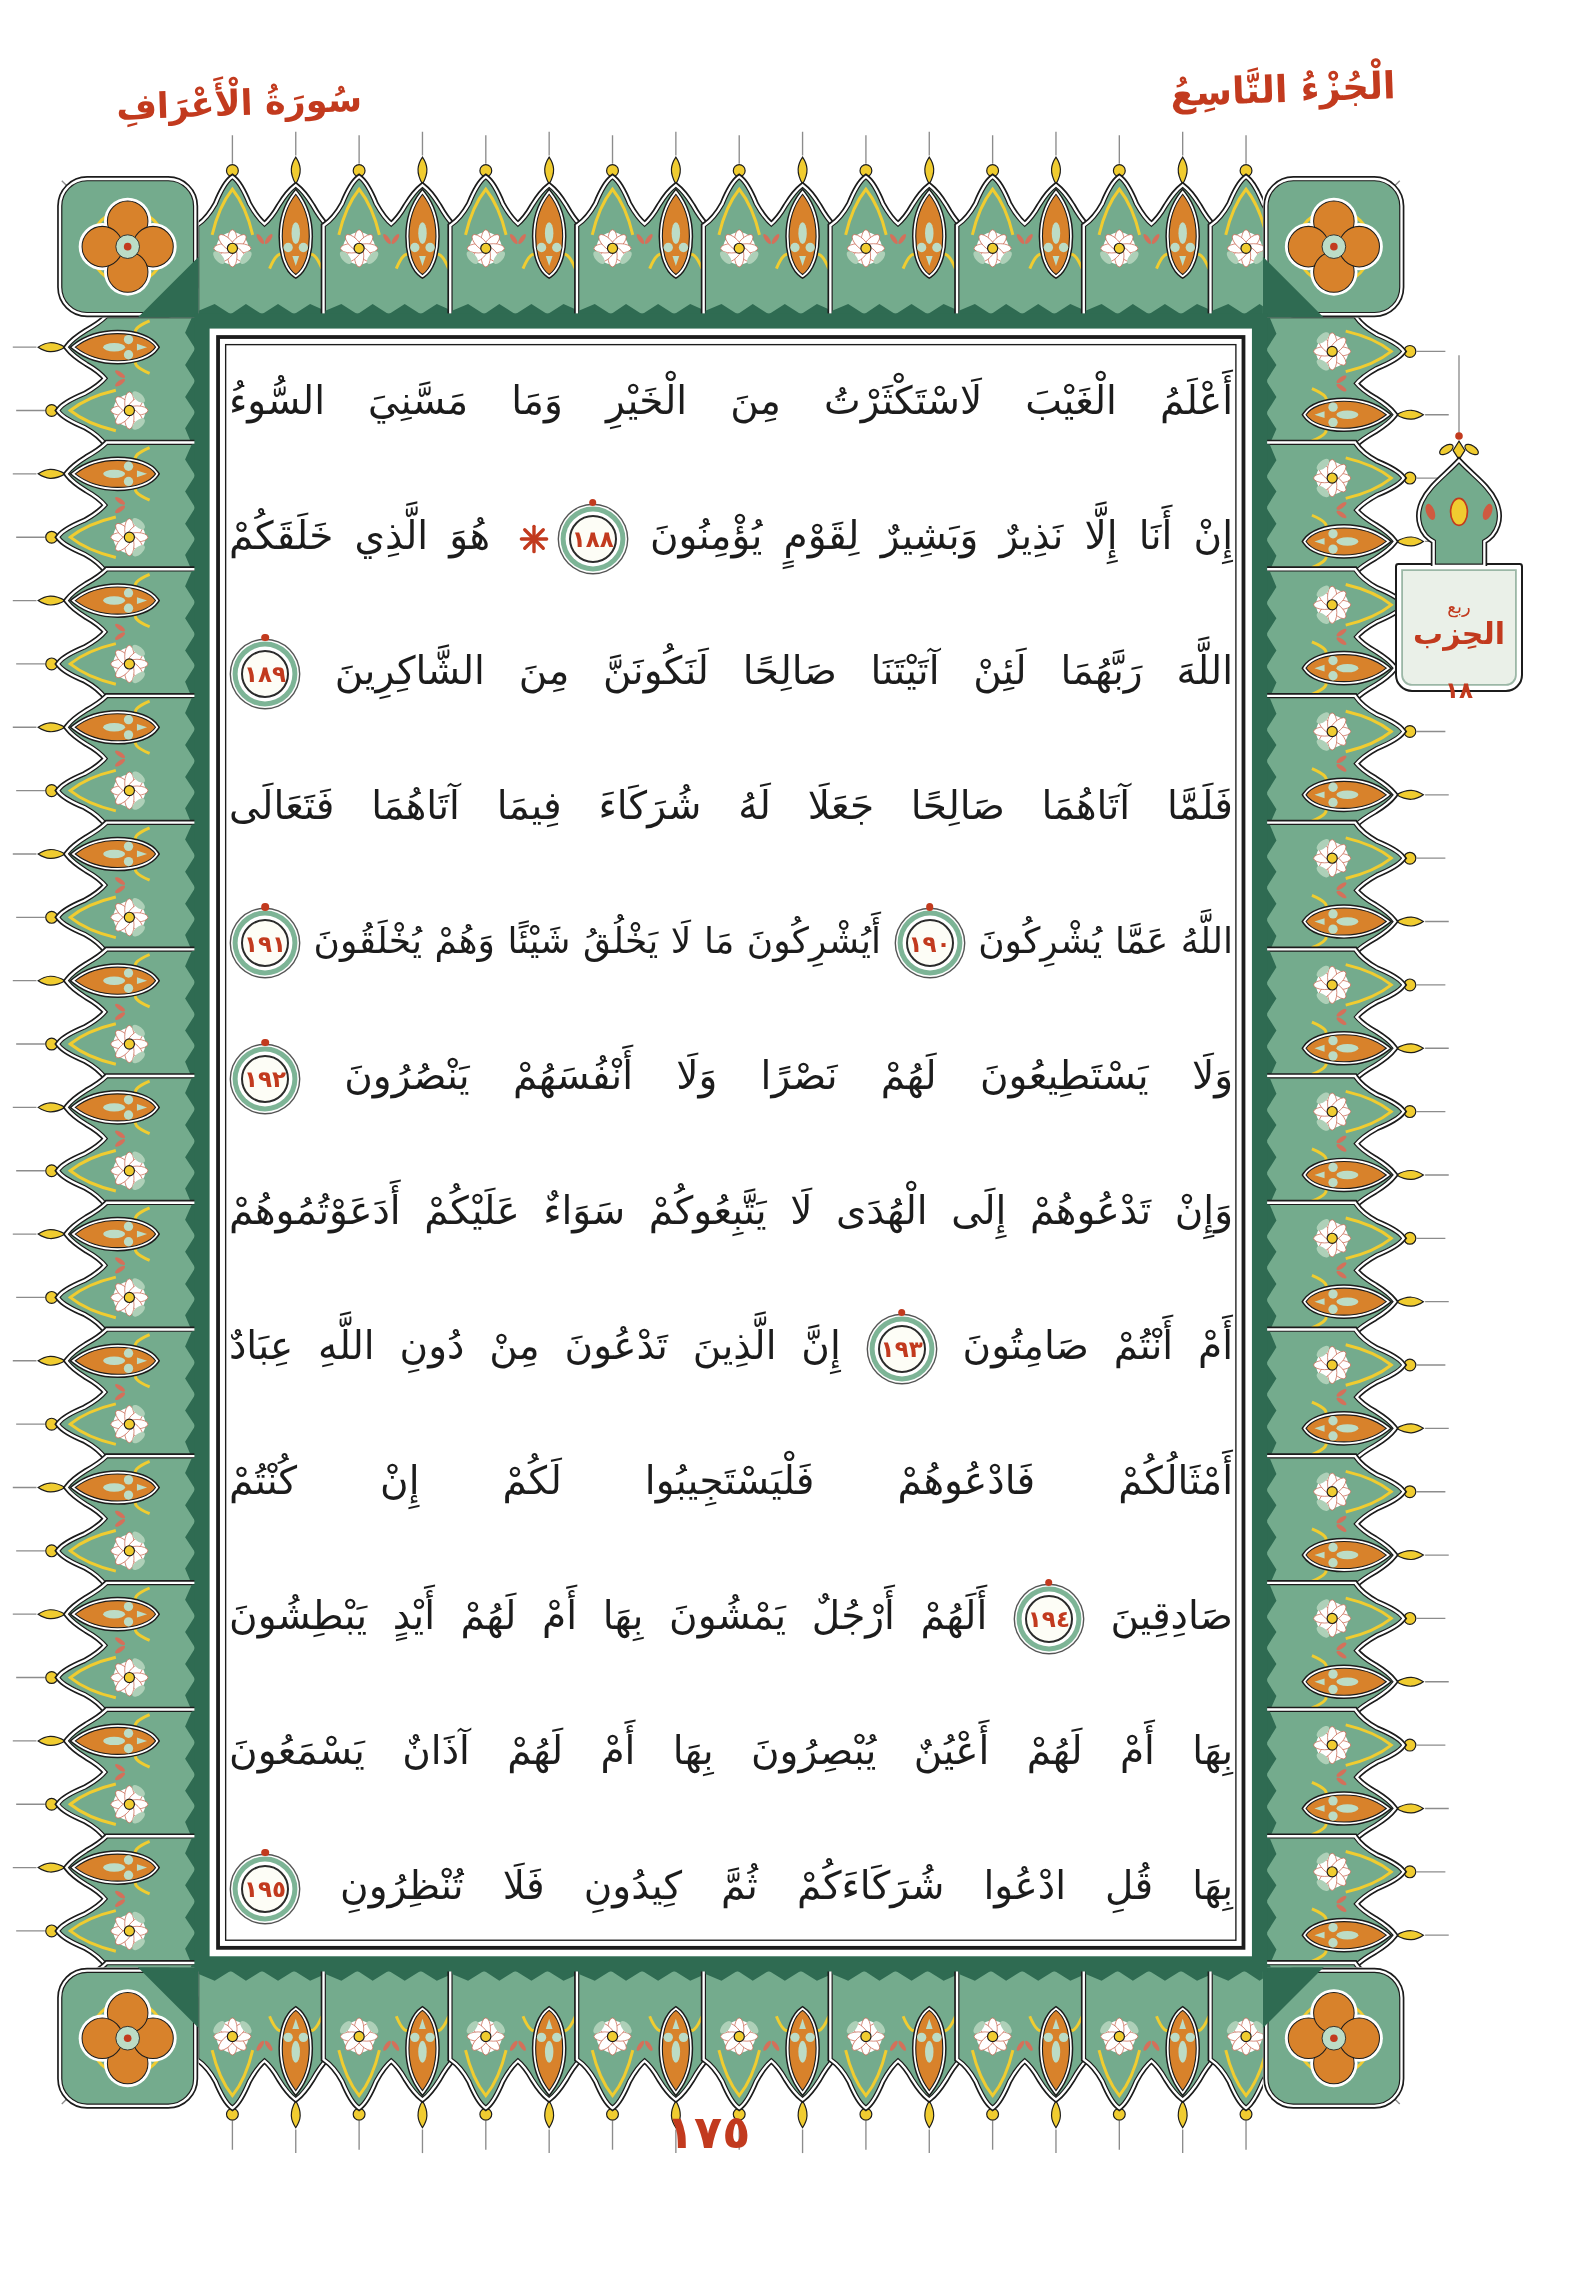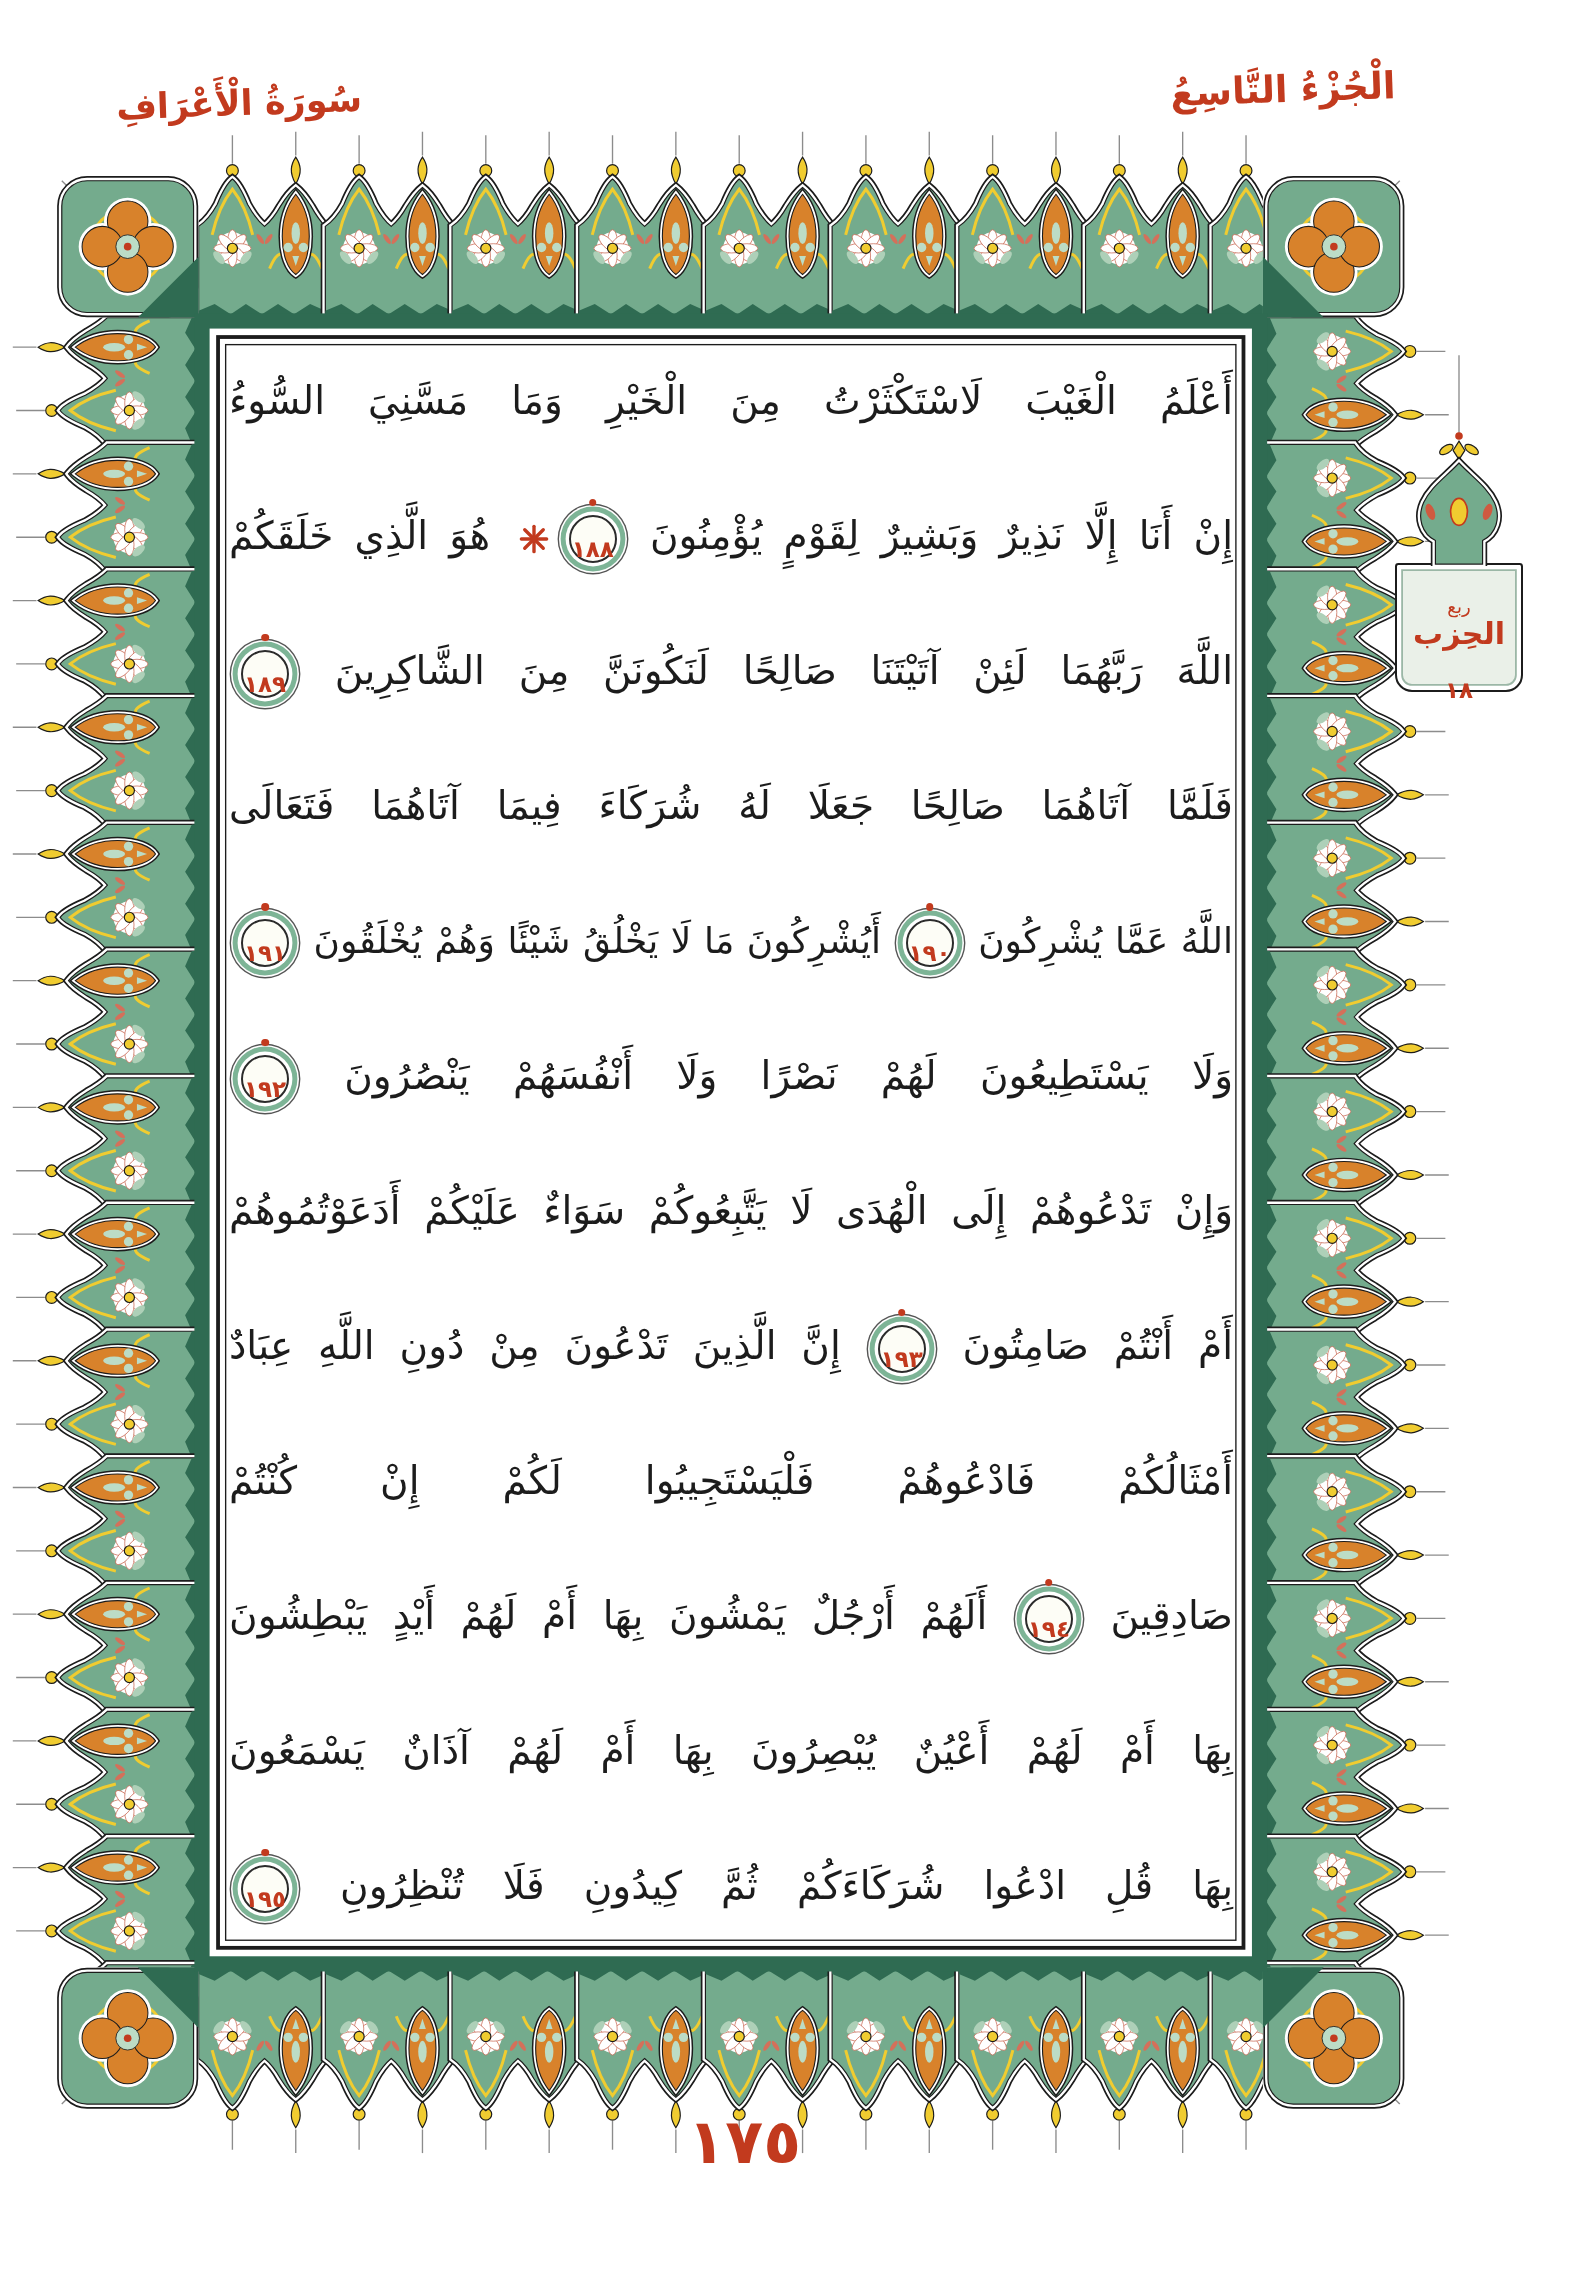--- a/index.html
+++ b/index.html
@@ -8,40 +8,40 @@
   svg{display:block;}
   
   .hdr{position:absolute;color:#c23a1e;font-weight:bold;white-space:nowrap;}
   #surah-hdr{left:118px;top:83px;width:245px;font-size:35px;text-align:center;transform:rotate(-2deg);}
   #juz-hdr{left:1073px;top:68px;width:422px;font-size:37px;text-align:center;transform:rotate(-2deg);}
   
   #quran-lines{position:absolute;left:230px;top:349px;width:1004px;height:1588px;
                display:flex;flex-direction:column;justify-content:space-between;}
   .qline{direction:rtl;text-align:justify;text-align-last:justify;height:103px;line-height:103px;
          color:#1c1c1c;font-size:39px;white-space:nowrap;}
-  .vbadge{position:relative;display:inline-flex;align-items:flex-end;justify-content:center;
+  .vbadge{position:relative;display:inline-flex;align-items:center;justify-content:center;
           width:44px;height:44px;margin:0 12px;border-radius:50%;background:#fdfdf6;
           border:2.1px solid #2b2b2b;vertical-align:middle;
           box-shadow:0 0 0 3.4px #fff,0 0 0 8.4px #7db496,0 0 0 10px #fff,0 0 0 11.4px #555;}
   .vbadge::before{content:"";position:absolute;top:-18px;left:50%;transform:translateX(-50%);
           width:7.6px;height:7.6px;border-radius:50%;background:#c23a1e;}
   .vnum{color:#c23a1e;font-size:23px;font-weight:bold;line-height:1;padding-top:2.5px;}
   .rub-star{display:inline-block;vertical-align:middle;margin:0 6.8px;line-height:0;}
   
   #hizb-marker{position:absolute;left:1396px;top:355px;width:128px;}
   #hizb-body{margin-top:-3.4px;height:125px;border:2.5px solid #1c1c1c;border-radius:3.4px 3.4px 17px 17px;
              background:#eaf0e8;box-shadow:inset 0 0 0 4.2px #fff,inset 0 0 0 6px #9bb7a6;
              display:flex;flex-direction:column;align-items:center;justify-content:center;
              color:#c23a1e;line-height:1.1;}
   .hizb-small{font-size:18px;margin-top:46px;}
   .hizb-main{font-size:30px;font-weight:bold;}
   .hizb-num{font-size:23px;font-weight:bold;margin-top:28px;}
   
-  #page-num{position:absolute;left:667px;top:2105px;width:135px;text-align:right;
-            color:#c23a1e;font-size:62px;font-weight:bold;}
+  #page-num{position:absolute;left:667px;top:2105px;width:135px;text-align:left;
+            color:#c23a1e;font-size:46px;font-weight:bold;}
   
   .stem{stroke:#8c8c8c;stroke-width:1.6;}
   .gold{fill:#f0cc30;stroke:#1c1c1c;stroke-width:1.4;}
   .vine{fill:none;stroke:#f0cc30;stroke-width:3.5;}
   .p1{fill:#fff;stroke:#1c1c1c;stroke-width:11;}
   .p2{fill:#fff;stroke:#fff;stroke-width:7;}
   .p3{fill:#74ab8d;stroke:#1c1c1c;stroke-width:1.4;}
   .o1{fill:none;stroke:#1c1c1c;stroke-width:9;}
   .o2{fill:#fff;stroke:#fff;stroke-width:5.5;}
   .o3{fill:#d8822b;stroke:#1c1c1c;stroke-width:1.3;}

